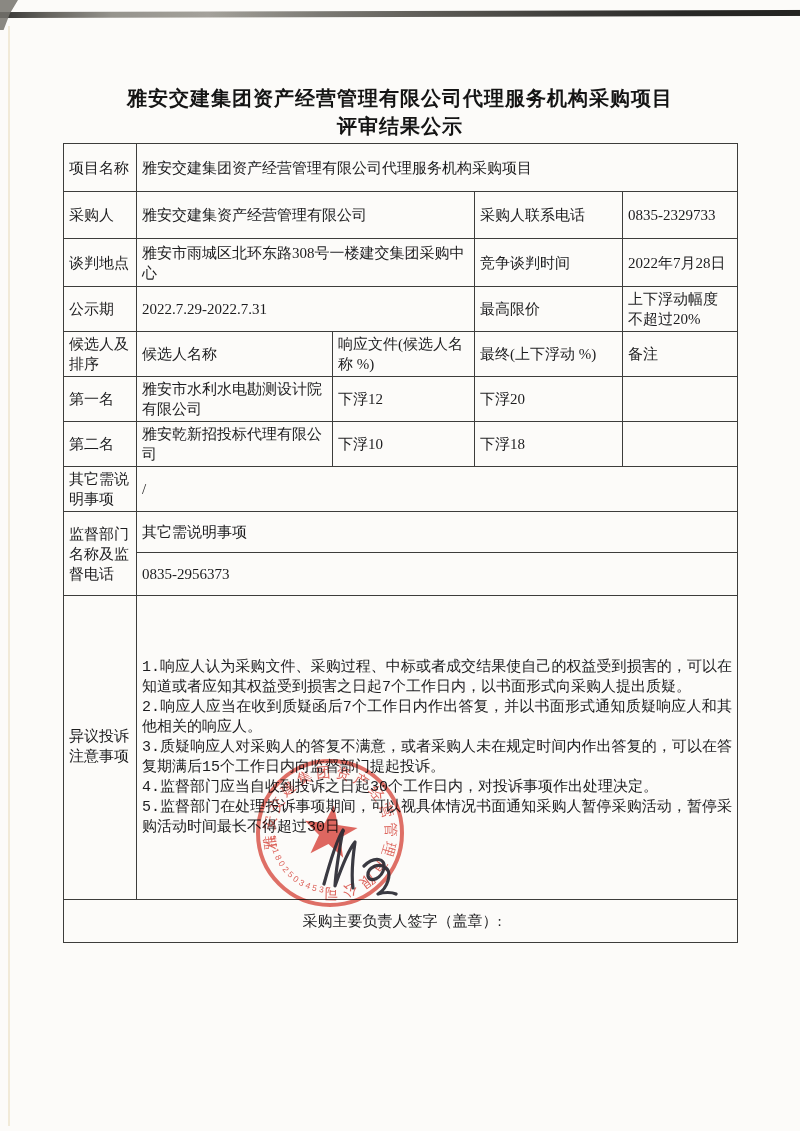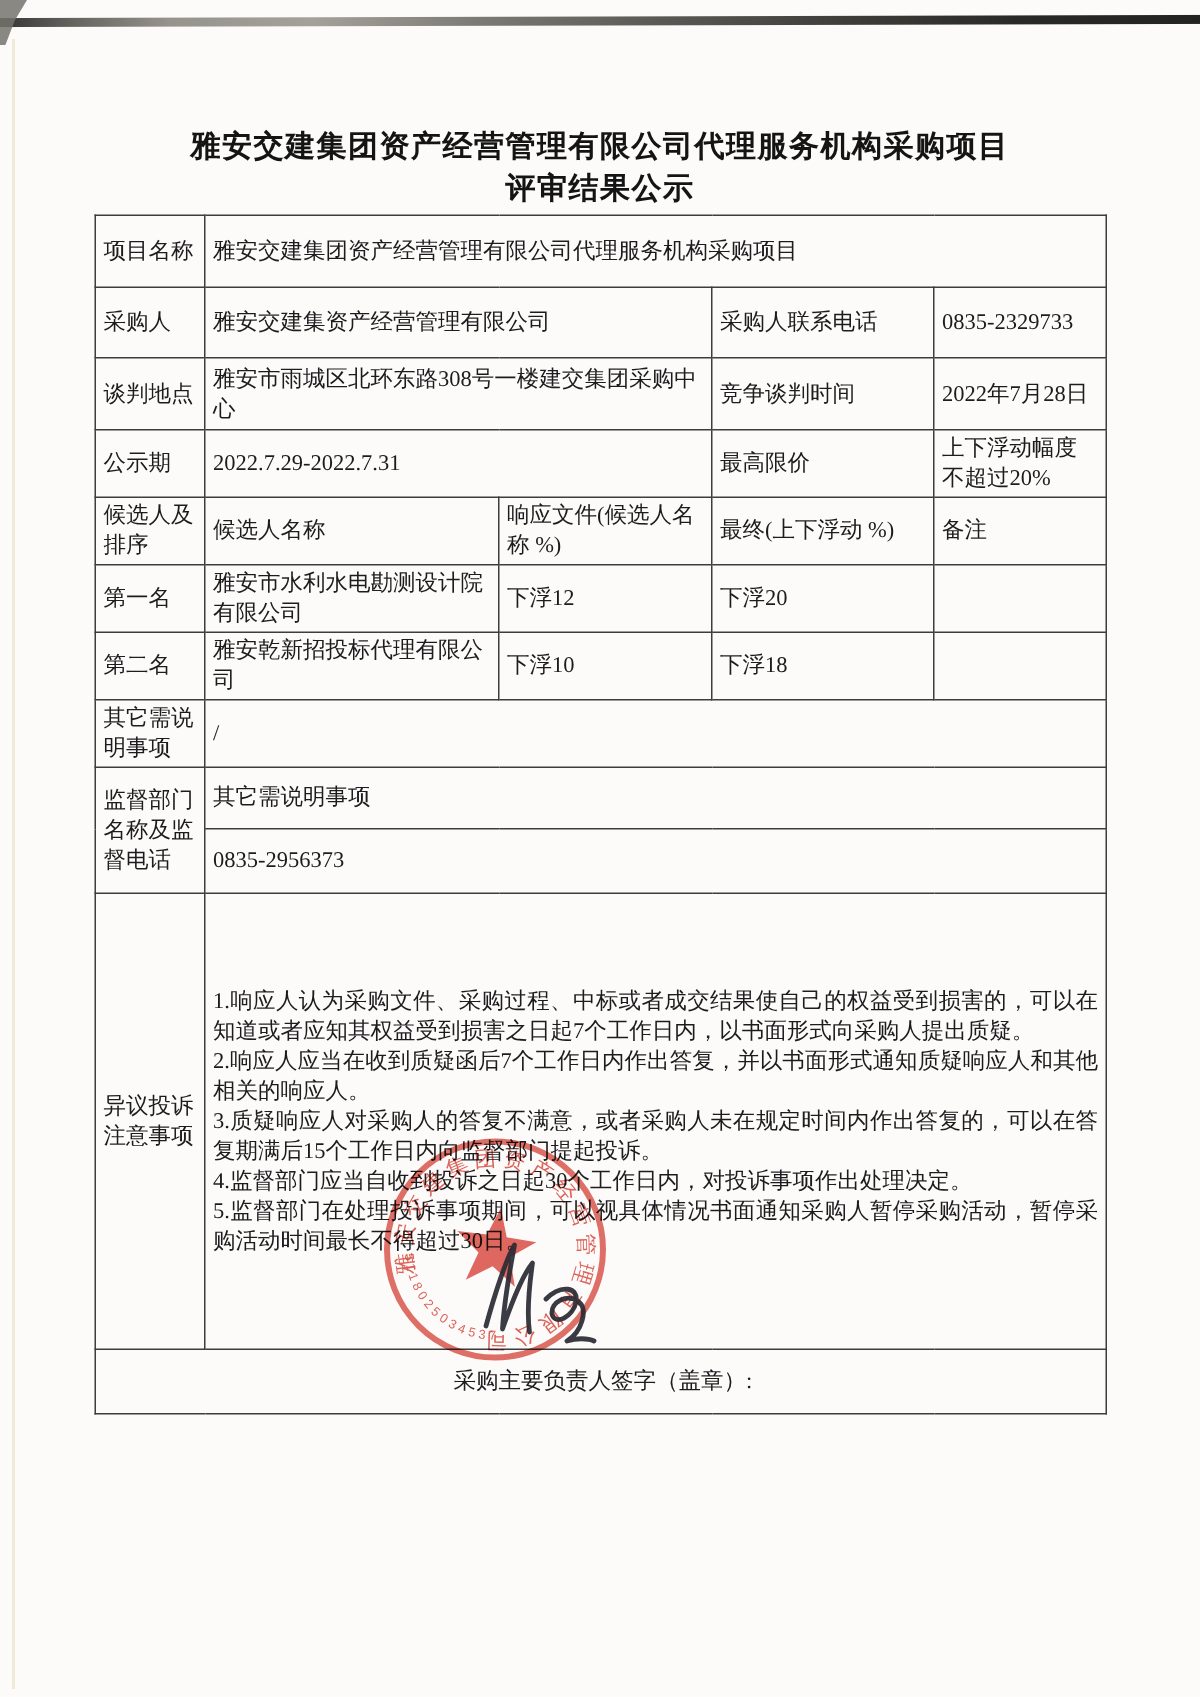--- a/index.html
+++ b/index.html
@@ -38,21 +38,21 @@
   table.doc td{
     border:1px solid #3d3d3b;vertical-align:middle;
     padding:2px 5px;line-height:20px;overflow:hidden;
   }
   td.lbl{text-align:left;padding-left:4px;padding-right:3px;}
   td.ctr{}
   td.val{text-align:left;padding-left:7px;}
   tr.r1 td{height:43px;margin-left:48px;} tr.r2 td{height:42px;} tr.r3 td{height:43px;}
   tr.r4 td{height:37px;} tr.r5 td{height:38px;} tr.r6 td{height:38px;}
   tr.r7 td{height:38px;} tr.r8 td{height:36px;} tr.r9a td{height:36px;}
-  tr.r9b td{height:38px;} tr.r10 td{height:299px;} tr.r11 td{height:38px;text-align:center;}
+  tr.r9b td{height:38px;} tr.r10 td{height:299px;font-family:Liberation Mono, monospace;} tr.r11 td{height:38px;text-align:center;}
   .notice{
     text-align:left;line-height:25px;padding:0 6px;
     text-align:justify;
   }
   td.supv{text-align:left;padding-left:3px;padding-right:3px;}
   
   .seal{position:absolute;left:250px;top:753px;width:160px;height:160px;
         mix-blend-mode:multiply;opacity:.92;}
   .sign{position:absolute;left:312px;top:822px;width:96px;height:92px;}
 </style>

